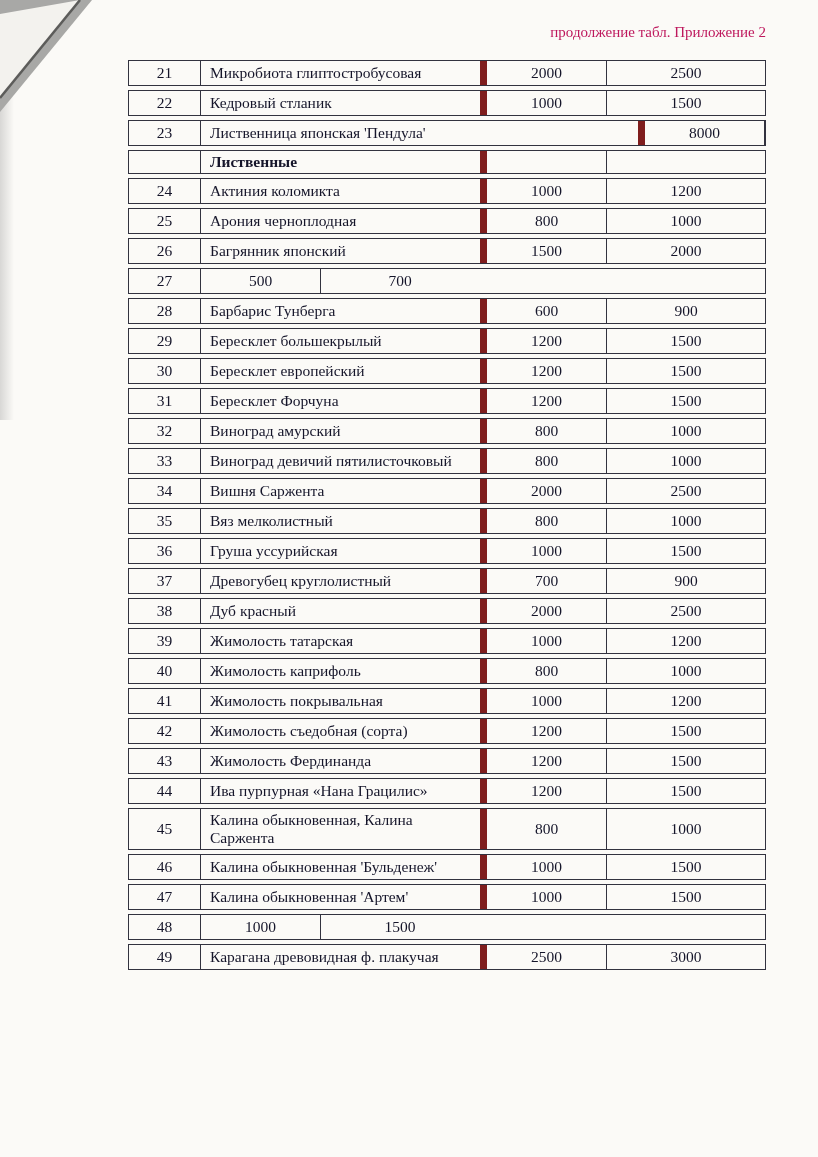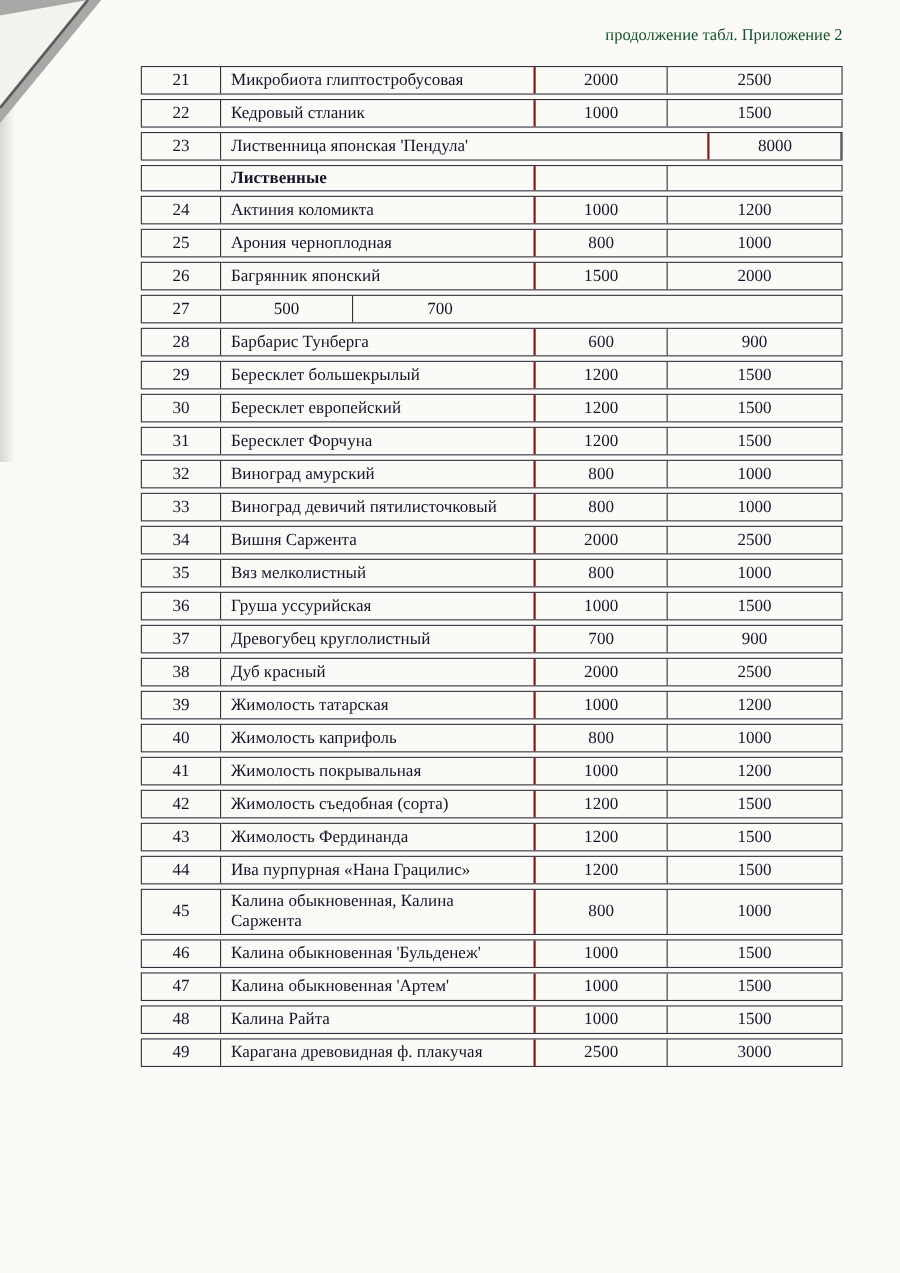--- a/index.html
+++ b/index.html
@@ -18,21 +18,21 @@
     pointer-events: none;
   }
   .corner {
     position: absolute; top: 0; left: 0;
   }
   .header-note {
     position: absolute;
     top: 24px;
     right: 52px;
     font-size: 15px;
-    color: #14532d;
+    color: #be185d;
   }
   .price-table {
     position: absolute;
     left: 128px;
     top: 60px;
     width: 638px;
     display: flex;
     flex-direction: column;
     gap: 4px;
   }
@@ -50,21 +50,21 @@
     font-size: 15.5px;
     line-height: 18px;
     padding: 2px 4px;
     color: #15152a;
   }
   .cell.num  { width: 72px;  border-right: 1px solid #32323f; }
   .cell.name {
     flex: 1;
     justify-content: flex-start;
     padding-left: 9px;
-    border-right: 2px solid #7f1d1d;
+    border-right: 7px solid #7f1d1d;
     white-space: pre-line;
     text-align: left;
   }
   .cell.p1   { width: 120px; border-right: 1px solid #32323f; }
   .cell.p2   { width: 158px; }
   .row.section { min-height: 22px; }
   .row.section .cell.name { font-weight: bold; }
 </style>
 </head>
 <body>
@@ -242,21 +242,20 @@
       <div class="cell p2">1500</div>
     </div>
     <div class="row">
       <div class="cell num">47</div>
       <div class="cell name">Калина обыкновенная 'Артем'</div>
       <div class="cell p1">1000</div>
       <div class="cell p2">1500</div>
     </div>
     <div class="row">
       <div class="cell num">48</div>
-      <div class="cell name">Калина Райта</div>
       <div class="cell p1">1000</div>
       <div class="cell p2">1500</div>
     </div>
     <div class="row">
       <div class="cell num">49</div>
       <div class="cell name">Карагана древовидная ф. плакучая</div>
       <div class="cell p1">2500</div>
       <div class="cell p2">3000</div>
     </div>
   </div>

